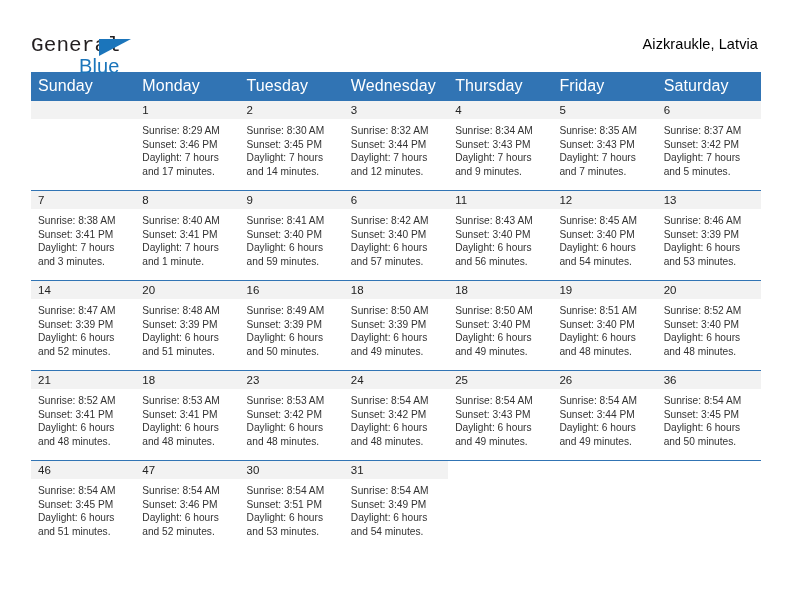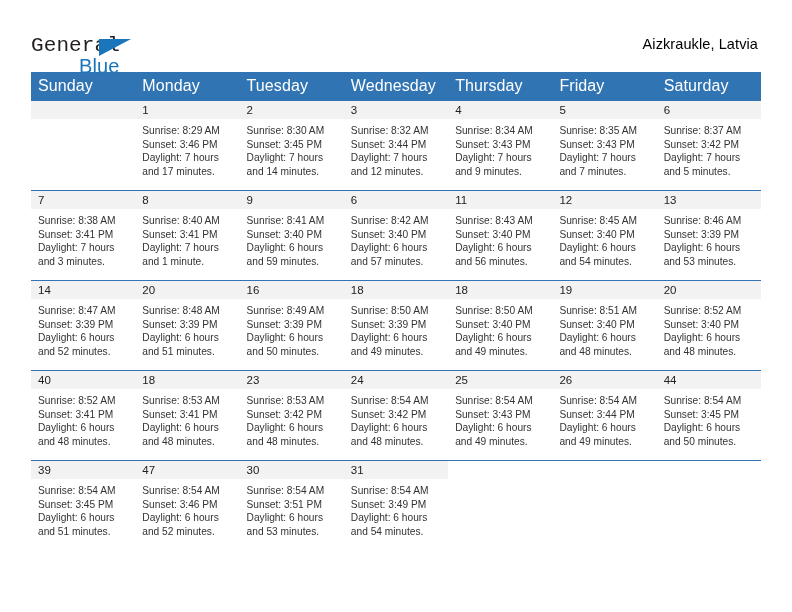--- a/index.html
+++ b/index.html
@@ -350,21 +350,21 @@
             <div class="info">
               <div>Sunrise: 8:52 AM</div>
               <div>Sunset: 3:40 PM</div>
               <div>Daylight: 6 hours</div>
               <div>and 48 minutes.</div>
             </div>
           </td>
         </tr>
         <tr class="week-4">
           <td>
-            <div class="daynum">40</div>
+            <div class="daynum">21</div>
             <div class="info">
               <div>Sunrise: 8:52 AM</div>
               <div>Sunset: 3:41 PM</div>
               <div>Daylight: 6 hours</div>
               <div>and 48 minutes.</div>
             </div>
           </td>
           <td>
             <div class="daynum">18</div>
             <div class="info">
@@ -404,32 +404,32 @@
           <td>
             <div class="daynum">26</div>
             <div class="info">
               <div>Sunrise: 8:54 AM</div>
               <div>Sunset: 3:44 PM</div>
               <div>Daylight: 6 hours</div>
               <div>and 49 minutes.</div>
             </div>
           </td>
           <td>
-            <div class="daynum">44</div>
+            <div class="daynum">36</div>
             <div class="info">
               <div>Sunrise: 8:54 AM</div>
               <div>Sunset: 3:45 PM</div>
               <div>Daylight: 6 hours</div>
               <div>and 50 minutes.</div>
             </div>
           </td>
         </tr>
         <tr class="week-5">
           <td>
-            <div class="daynum">39</div>
+            <div class="daynum">46</div>
             <div class="info">
               <div>Sunrise: 8:54 AM</div>
               <div>Sunset: 3:45 PM</div>
               <div>Daylight: 6 hours</div>
               <div>and 51 minutes.</div>
             </div>
           </td>
           <td>
             <div class="daynum">47</div>
             <div class="info">

